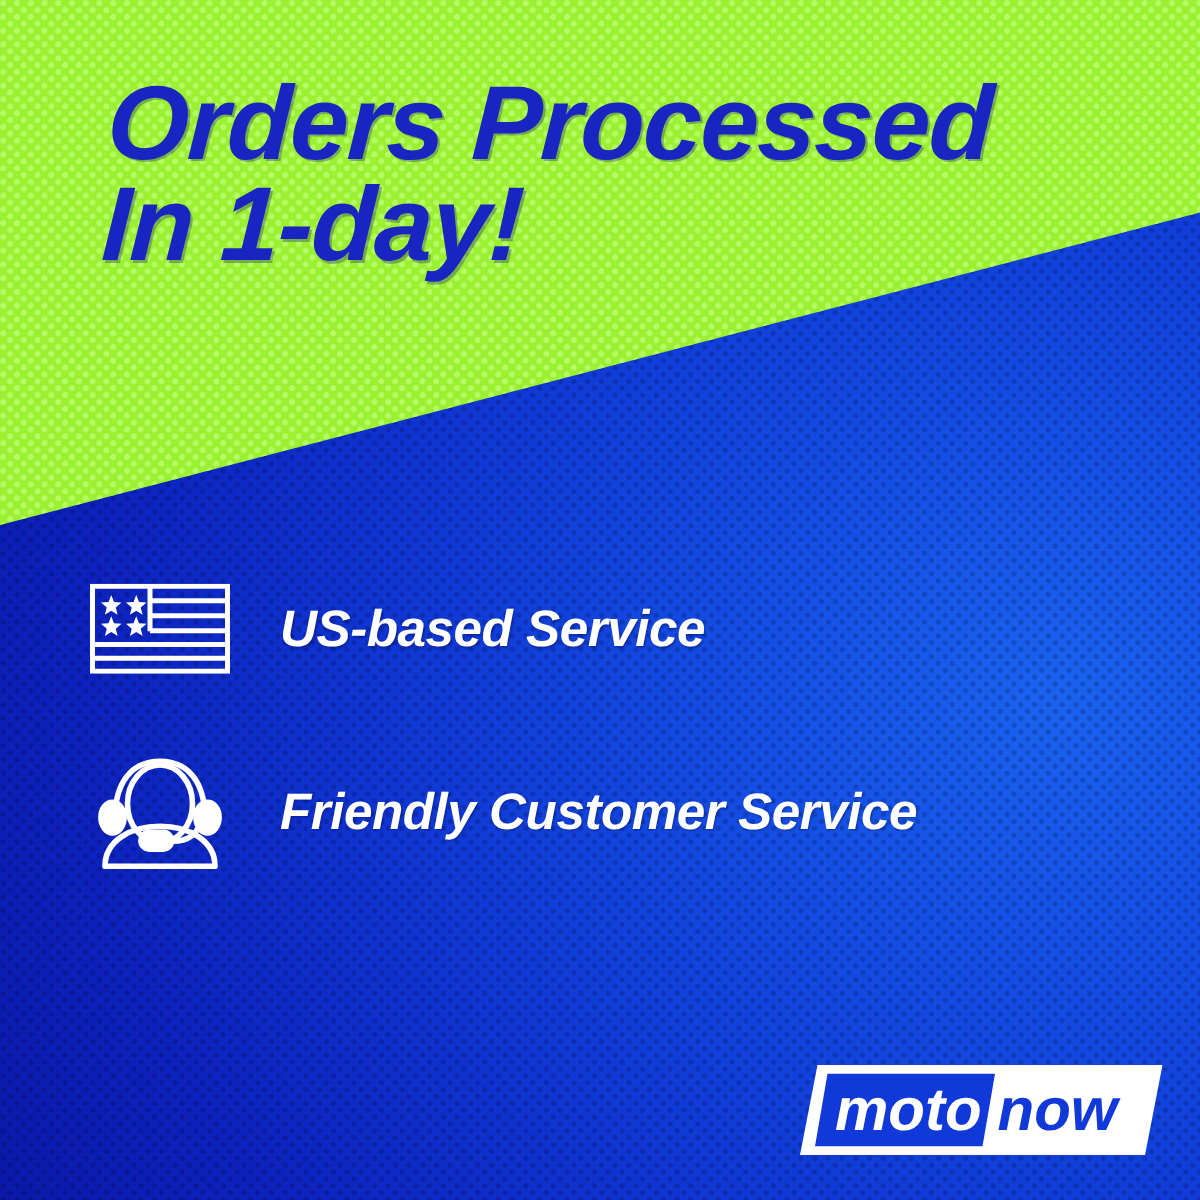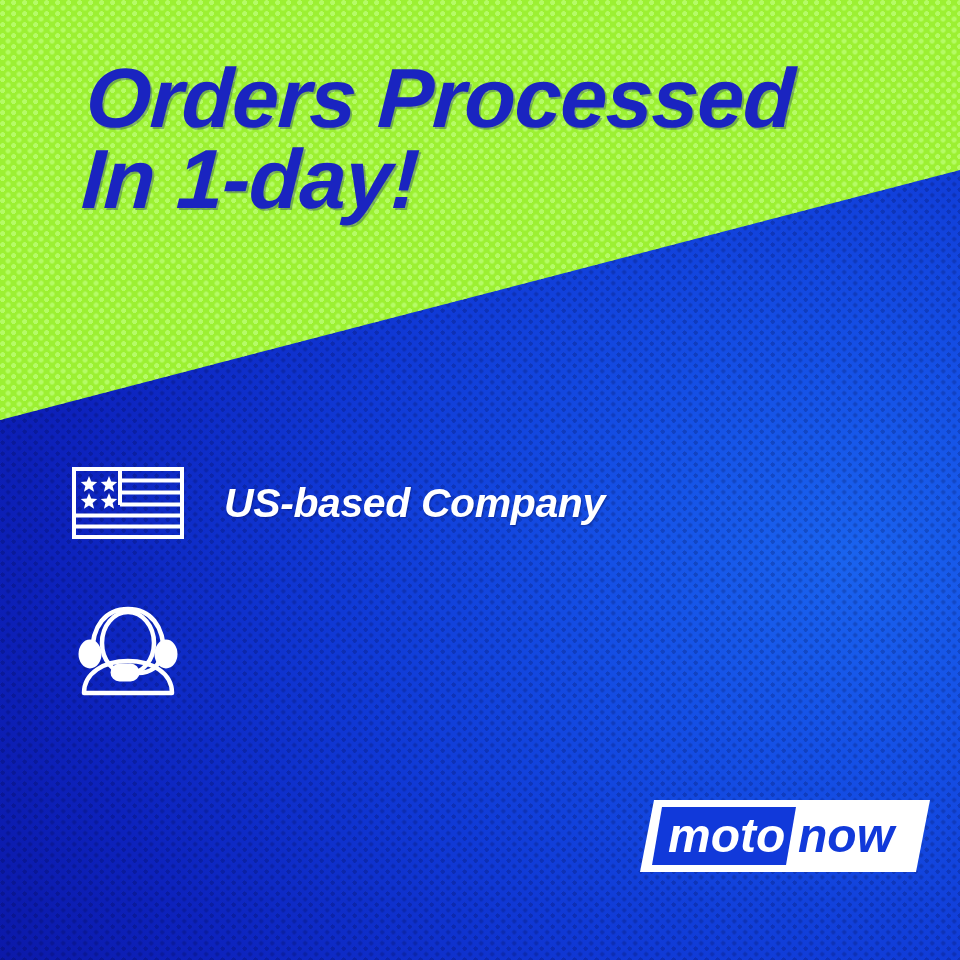--- a/index.html
+++ b/index.html
@@ -103,21 +103,21 @@
     letter-spacing: -0.4px;
     white-space: nowrap;
     margin-left: 22px;
     text-shadow: 1px 1px 2px rgba(0,0,60,0.35);
   }
 
   
   .logo {
     position: absolute;
     left: 640px;
-    top: 800px;
+    top: 852px;
     width: 290px;
     height: 72px;
   }
   .logo svg { display: block; }
 </style>
 </head>
 <body>
 
 <div id="poster">
 
@@ -149,21 +149,21 @@
             <line x1="48" y1="2" x2="48" y2="38"></line>
           </g>
           <g fill="#ffffff">
             <polygon points="17,9 19.2,14.6 25.2,15 20.6,18.9 22.1,24.8 17,21.5 11.9,24.8 13.4,18.9 8.8,15 14.8,14.6"></polygon>
             <polygon points="37,9 39.2,14.6 45.2,15 40.6,18.9 42.1,24.8 37,21.5 31.9,24.8 33.4,18.9 28.8,15 34.8,14.6"></polygon>
             <polygon points="17,26 19.2,31.6 25.2,32 20.6,35.9 22.1,41.8 17,38.5 11.9,41.8 13.4,35.9 8.8,32 14.8,31.6"></polygon>
             <polygon points="37,26 39.2,31.6 45.2,32 40.6,35.9 42.1,41.8 37,38.5 31.9,41.8 33.4,35.9 28.8,32 34.8,31.6"></polygon>
           </g>
         </svg>
       </div>
-      <div class="feature-label">US-based Company</div>
+      <div class="feature-label">US-based Service</div>
     </div>
 
     <div class="feature-row">
       <div class="feature-icon">
         <svg width="112" height="96" viewBox="0 0 112 96" aria-hidden="true">
           <g fill="none" stroke="#ffffff" stroke-width="4.5" stroke-linecap="round" stroke-linejoin="round">
 
             <path d="M20 54 C20 24, 34 8, 56 8 C78 8, 92 24, 92 54"></path>
 
             <ellipse cx="56" cy="42" rx="26" ry="31"></ellipse>
@@ -174,20 +174,21 @@
           </g>
           <g fill="#ffffff" stroke="#ffffff" stroke-width="3">
 
             <ellipse cx="18" cy="53" rx="10" ry="13"></ellipse>
             <ellipse cx="94" cy="53" rx="10" ry="13"></ellipse>
 
             <rect x="40" y="64" width="26" height="15" rx="7.5"></rect>
           </g>
         </svg>
       </div>
+      <div class="feature-label">Friendly Customer Service</div>
     </div>
 
 
   </div>
 
   <div class="logo">
     <svg width="290" height="72" viewBox="0 0 290 72" aria-hidden="true">
 
       <polygon points="14,0 290,0 276,72 0,72" fill="#ffffff"></polygon>
 

